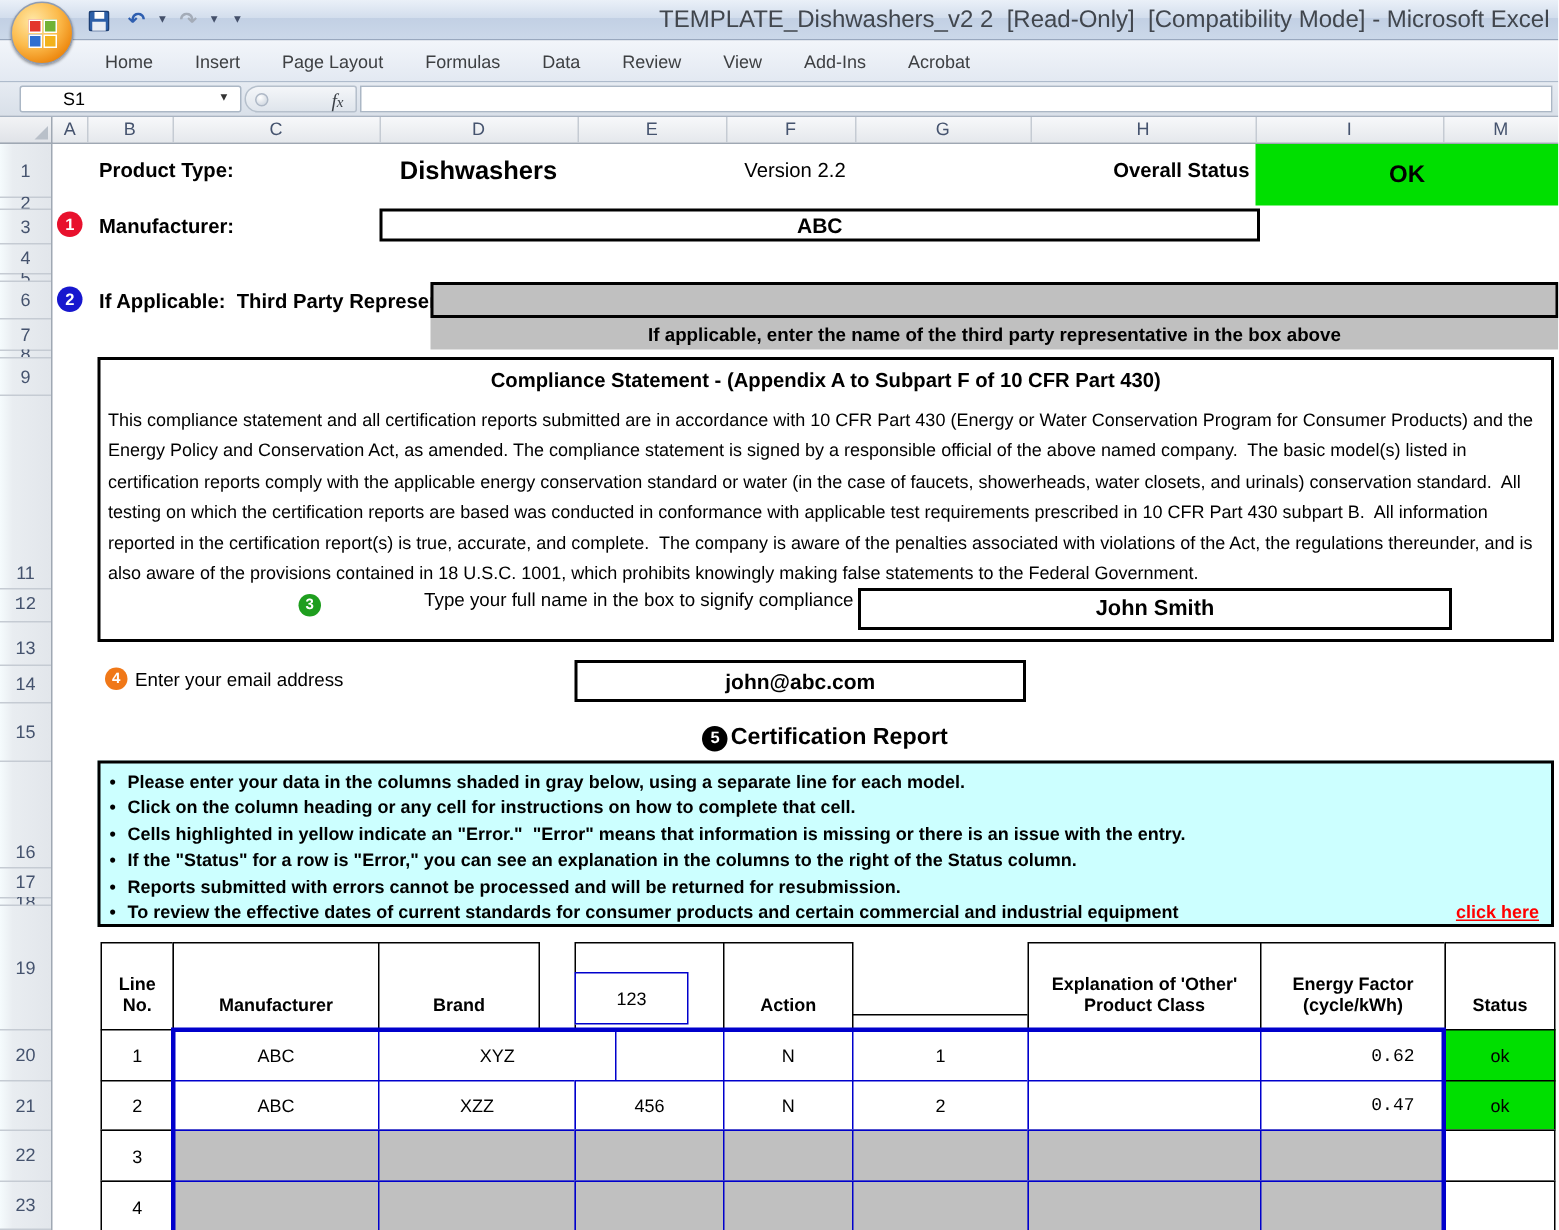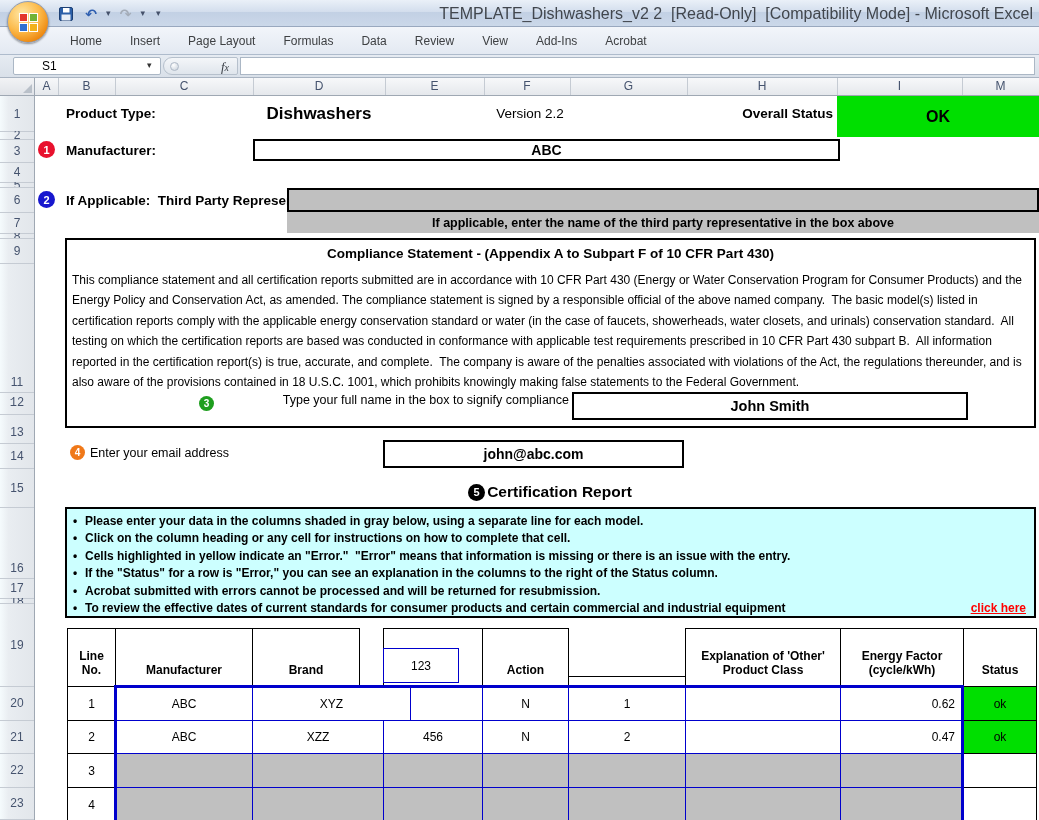--- a/index.html
+++ b/index.html
@@ -141,21 +141,21 @@
 
   
   .th { position:absolute; background:#fff; border:1px solid #000; display:flex;
     align-items:flex-end; justify-content:center; text-align:center;
     font-weight:bold; font-size:12px; padding-bottom:9px; line-height:14px; }
   .td { position:absolute; background:#fff; display:flex; align-items:center;
     justify-content:center; font-size:12px; }
   .td.edge { border:1px solid #000; }
   .td.data { border:1px solid #0000CC; }
   .td.shaded { background:#C0C0C0; }
-  .td.num { justify-content:flex-end; padding-right:8px; }
+  .td.num { justify-content:flex-end; padding-right:20px;font-family:Liberation Mono, monospace; }
   .td.ok { background:#00DF00; }
   #blue-frame { position:absolute; left:114px; top:685px; width:850px; height:140px;
     border:3px solid #0000CC; pointer-events:none; }
 </style>
 </head>
 <body>
 
 <div id="app">
 
   <div id="titlebar">
@@ -291,21 +291,21 @@
       <div class="bullet-line">
         <div class="dot">•</div>
         <div class="btext pre">Cells highlighted in yellow indicate an "Error."  "Error" means that information is missing or there is an issue with the entry.</div>
       </div>
       <div class="bullet-line">
         <div class="dot">•</div>
         <div class="btext pre">If the "Status" for a row is "Error," you can see an explanation in the columns to the right of the Status column.</div>
       </div>
       <div class="bullet-line">
         <div class="dot">•</div>
-        <div class="btext pre">Acrobat submitted with errors cannot be processed and will be returned for resubmission.</div>
+        <div class="btext pre">Reports submitted with errors cannot be processed and will be returned for resubmission.</div>
       </div>
       <div class="bullet-line">
         <div class="dot">•</div>
         <div class="btext pre">To review the effective dates of current standards for consumer products and certain commercial and industrial equipment</div>
         <div class="click-link">click here</div>
       </div>
     </div>
 
   <div id="table-layer">
       <div class="th" style="left: 67px; width: 49px; top: 628px; height: 59px;">Line No.</div>

